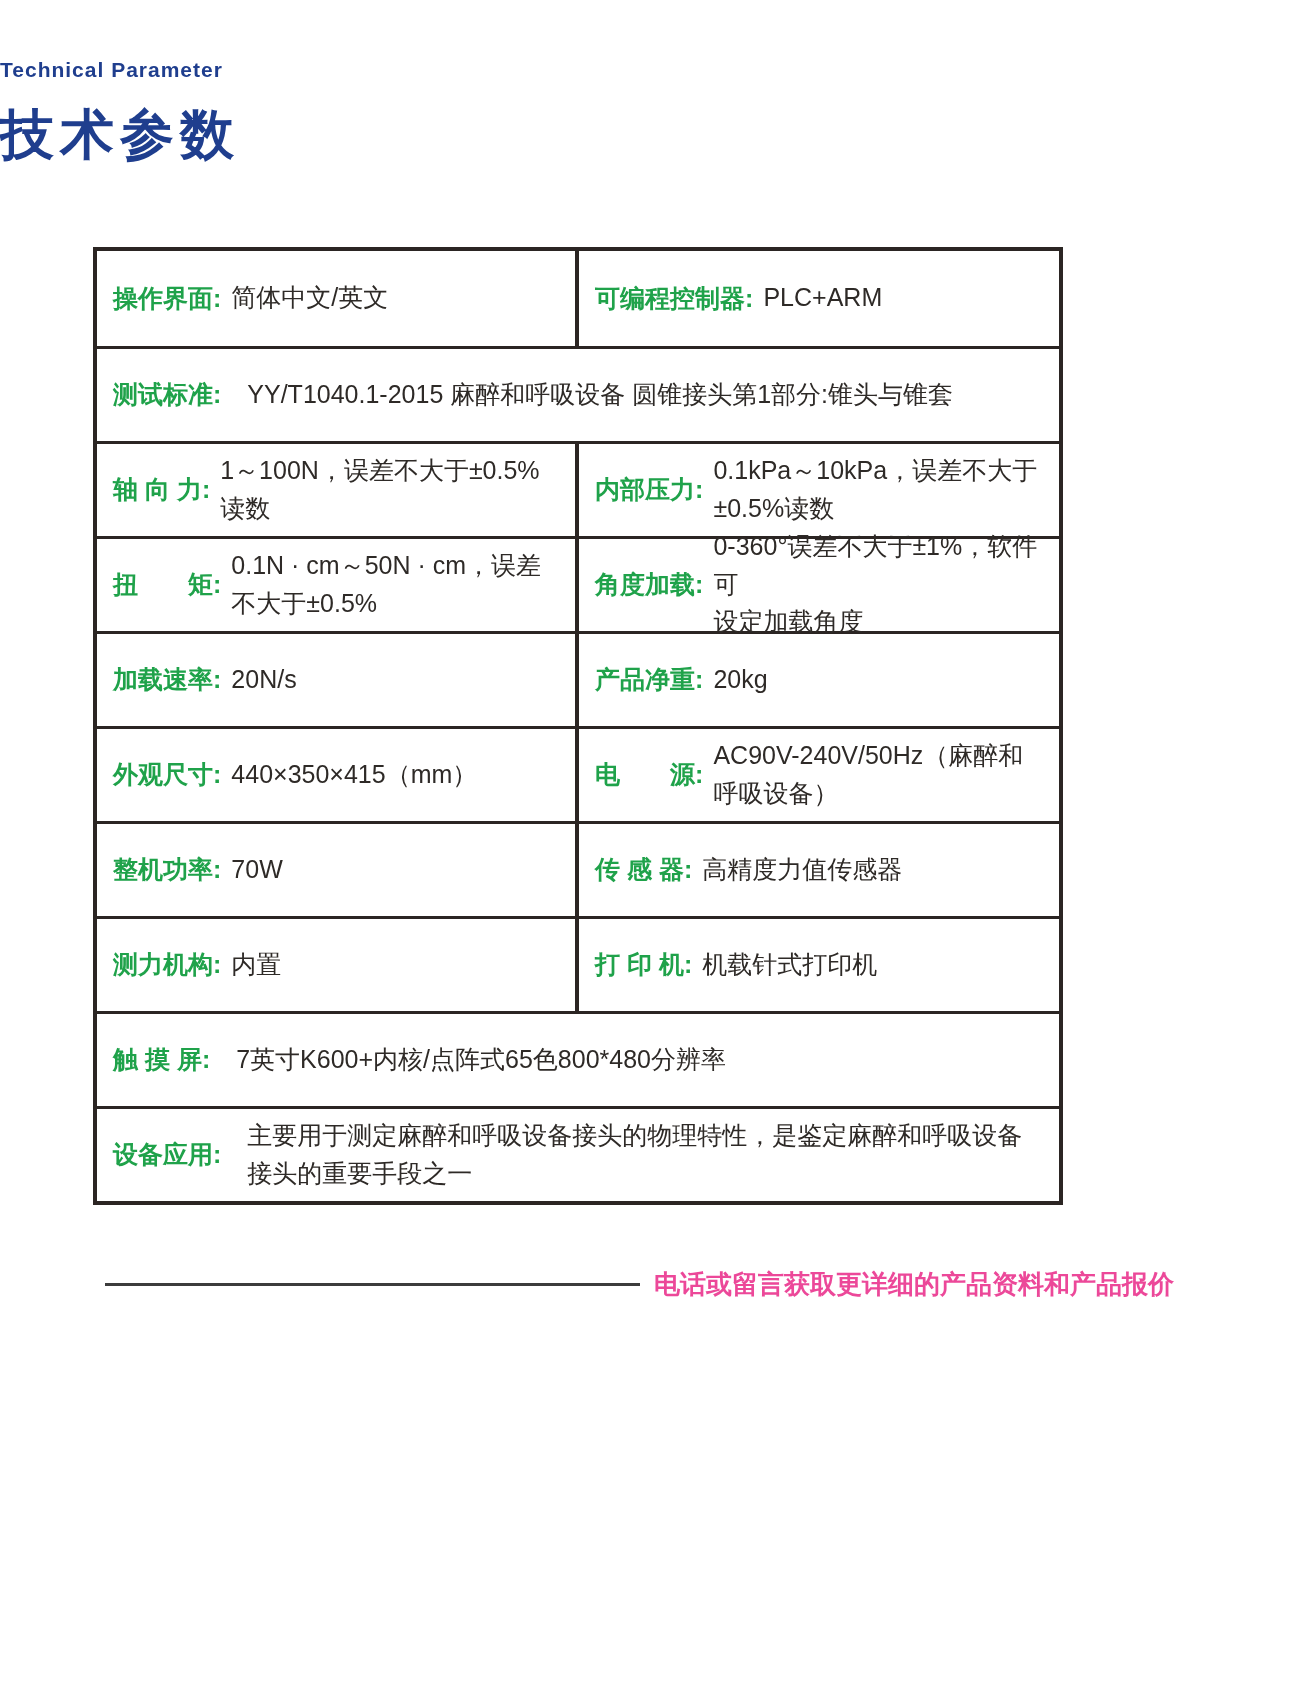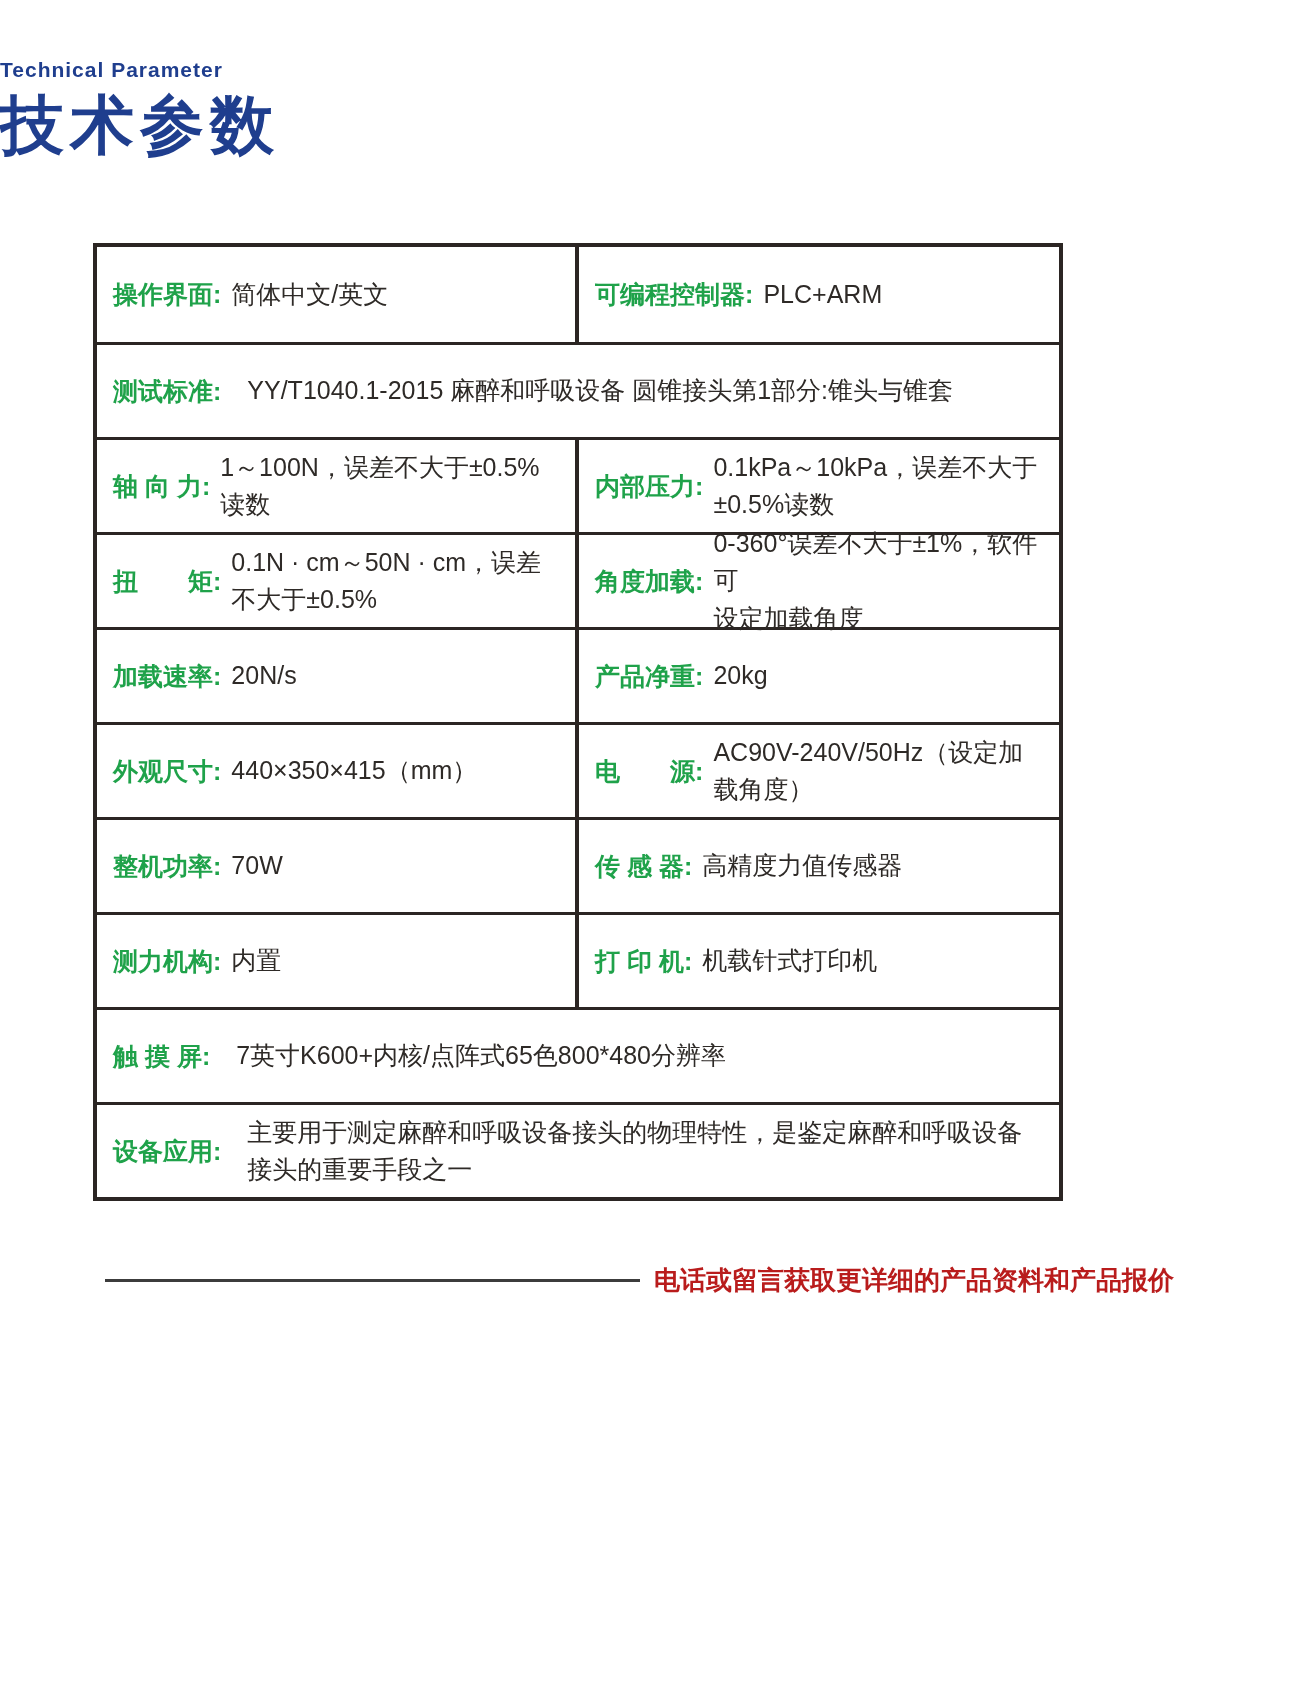--- a/index.html
+++ b/index.html
@@ -19,24 +19,24 @@
   }
   .header{ padding-top:58px; }
   .subtitle{
     color:var(--blue);
     font-size:21px;
     font-weight:bold;
     letter-spacing:1px;
   }
   .title{
     color:var(--blue);
-    font-size:64px;
+    font-size:54px;
     font-weight:bold;
     letter-spacing:6px;
-    margin-top:10px;
+    margin-top:24px;
     line-height:1.05;
   }
   .spec-table{
     margin:84px 0 0 93px;
     width:970px;
     box-sizing:border-box;
     border:4px solid var(--border);
   }
   .t-row{
     display:flex;
@@ -75,21 +75,21 @@
   .footer-rule{
     width:535px;
     height:3px;
     background:#3c3c3c;
     margin-right:14px;
     flex:none;
   }
   .footer-note{
     font-size:26px;
     font-weight:bold;
-    color:#b91c1c;
+    color:#ec4899;
     white-space:nowrap;
   }
 </style>
 </head>
 <body>
 
 <div class="header">
   <div class="subtitle">Technical Parameter</div>
   <div class="title">技术参数</div>
 </div>
@@ -150,21 +150,21 @@
     </div>
   </div>
 
   <div class="t-row">
     <div class="cell cell-left">
       <span class="param-label">外观尺寸:</span>
       <span class="param-value">440×350×415（mm）</span>
     </div>
     <div class="cell cell-right">
       <span class="param-label">电　　源:</span>
-      <span class="param-value">AC90V-240V/50Hz（设定加载角度）</span>
+      <span class="param-value">AC90V-240V/50Hz（麻醉和呼吸设备）</span>
     </div>
   </div>
 
   <div class="t-row">
     <div class="cell cell-left">
       <span class="param-label">整机功率:</span>
       <span class="param-value">70W</span>
     </div>
     <div class="cell cell-right">
       <span class="param-label">传 感 器:</span>

